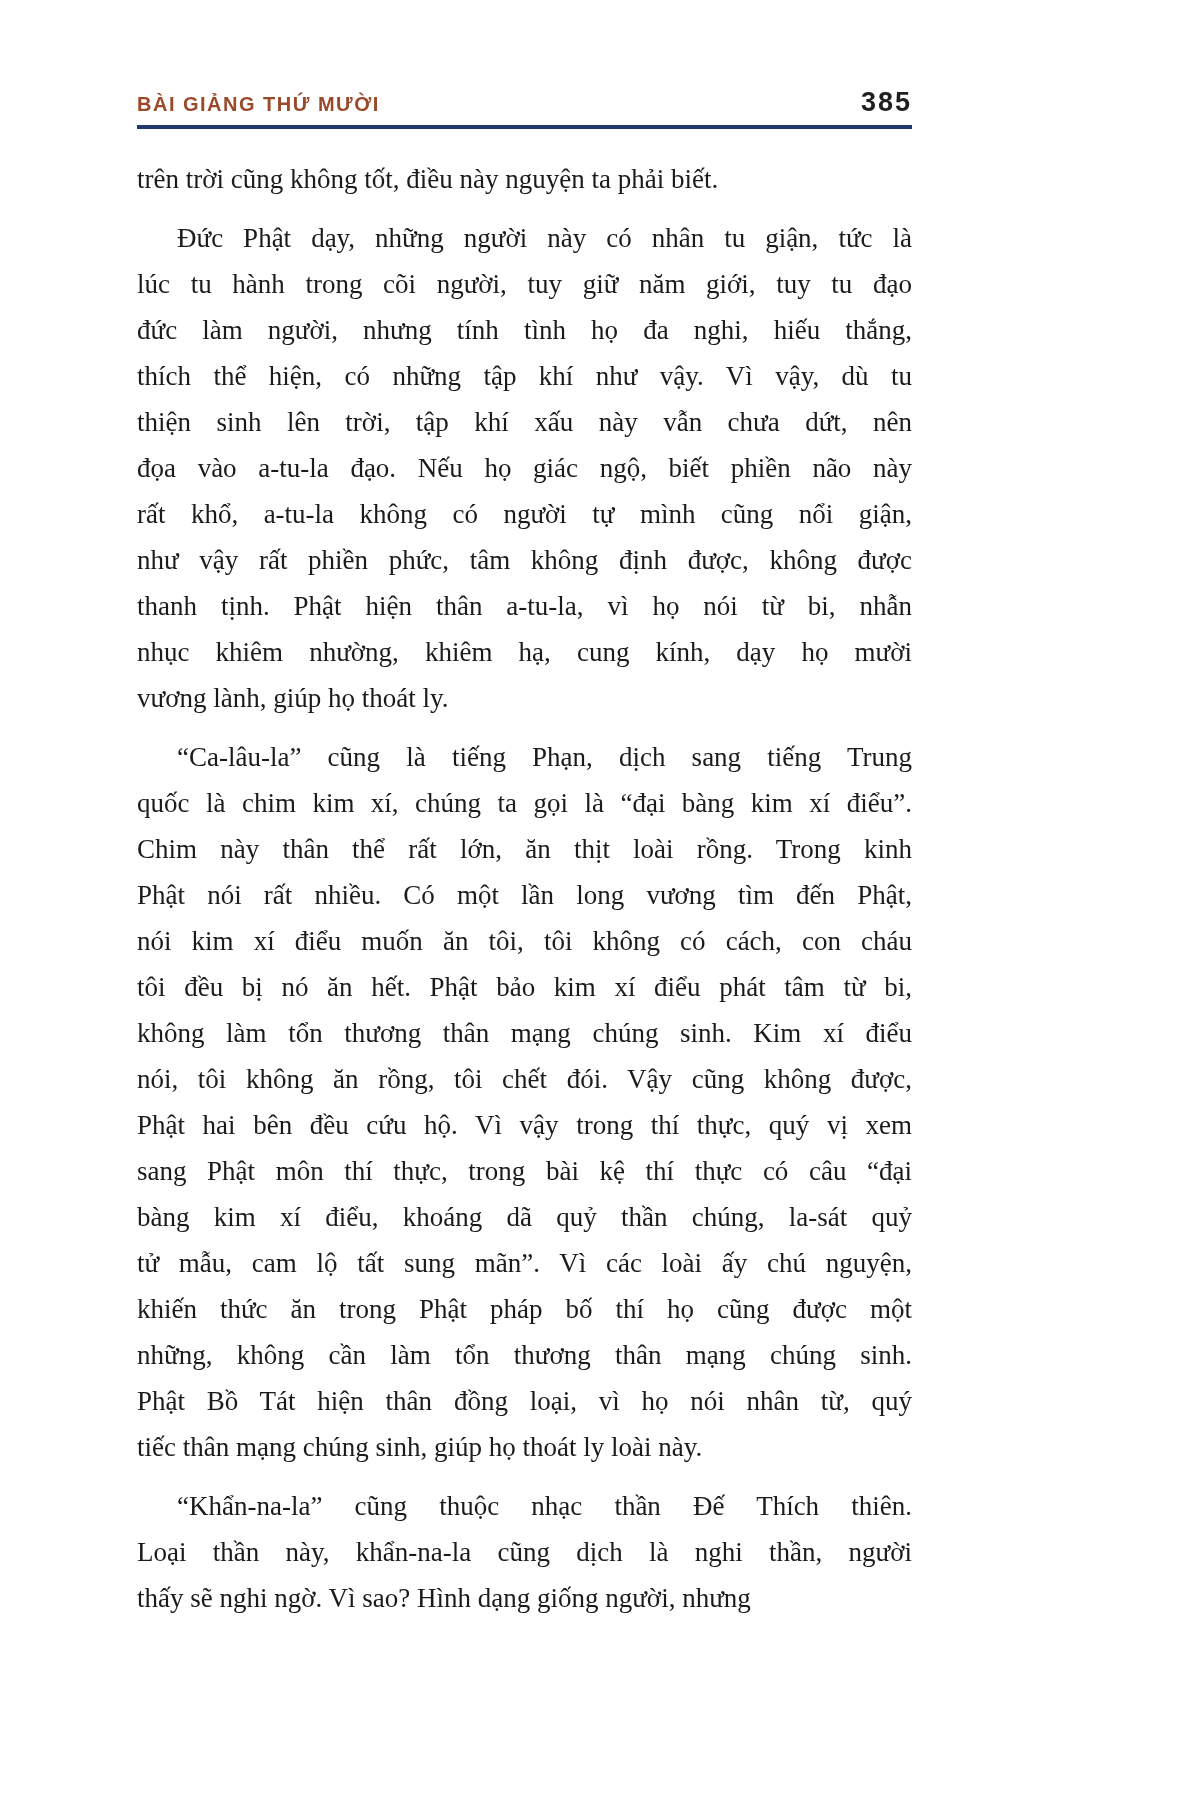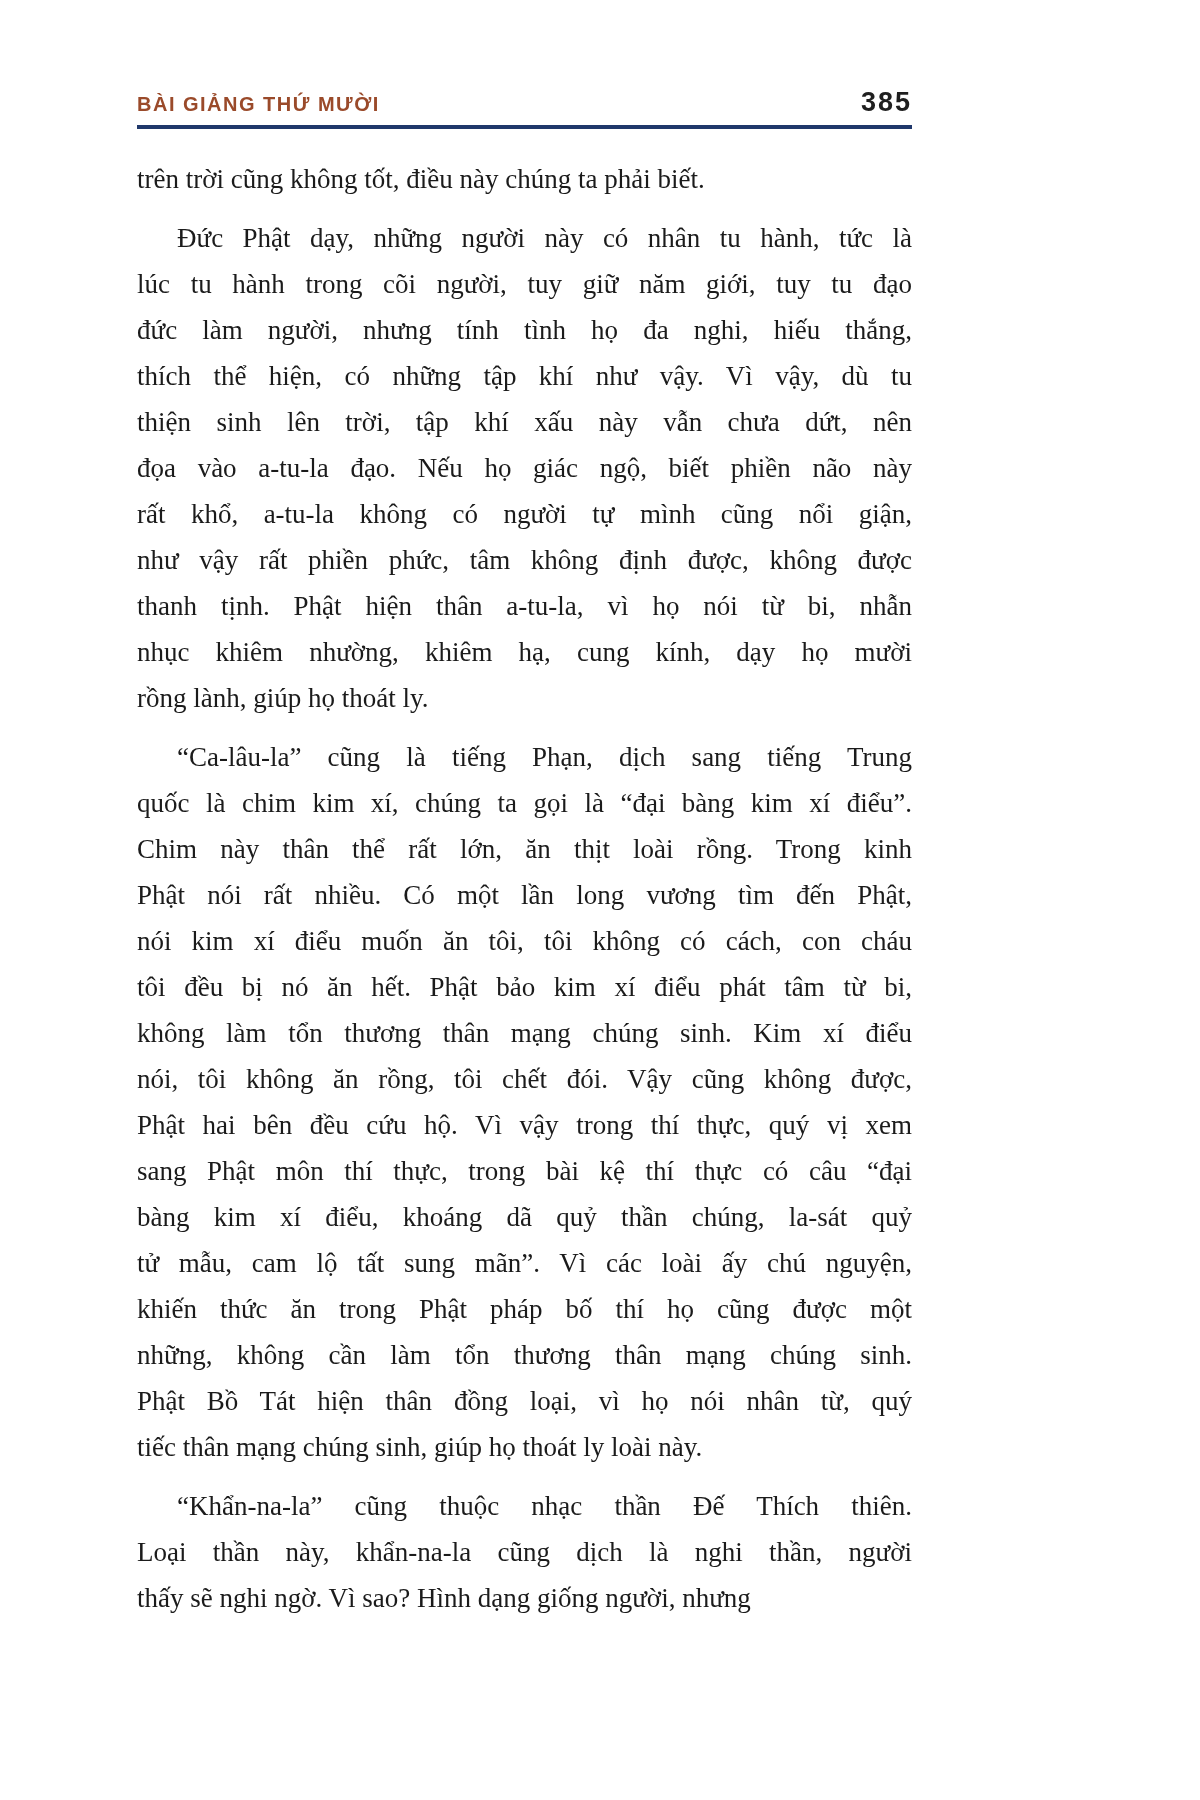--- a/index.html
+++ b/index.html
@@ -79,34 +79,34 @@
 
 <div class="page">
   <div class="content">
     <div class="page-header">
       <span class="running-head">BÀI GIẢNG THỨ MƯỜI</span>
       <span class="page-num">385</span>
     </div>
     <div class="rule"></div>
     <div class="body-text" id="body-text">
         <div class="para">
-          <div class="line last">trên trời cũng không tốt, điều này chúng ta phải biết.</div>
+          <div class="line last">trên trời cũng không tốt, điều này nguyện ta phải biết.</div>
         </div>
         <div class="para">
-          <div class="line first-indent">Đức Phật dạy, những người này có nhân tu hành, tức là</div>
+          <div class="line first-indent">Đức Phật dạy, những người này có nhân tu giận, tức là</div>
           <div class="line">lúc tu hành trong cõi người, tuy giữ năm giới, tuy tu đạo</div>
           <div class="line">đức làm người, nhưng tính tình họ đa nghi, hiếu thắng,</div>
           <div class="line">thích thể hiện, có những tập khí như vậy. Vì vậy, dù tu</div>
           <div class="line">thiện sinh lên trời, tập khí xấu này vẫn chưa dứt, nên</div>
           <div class="line">đọa vào a-tu-la đạo. Nếu họ giác ngộ, biết phiền não này</div>
           <div class="line">rất khổ, a-tu-la không có người tự mình cũng nổi giận,</div>
           <div class="line">như vậy rất phiền phức, tâm không định được, không được</div>
           <div class="line">thanh tịnh. Phật hiện thân a-tu-la, vì họ nói từ bi, nhẫn</div>
           <div class="line">nhục khiêm nhường, khiêm hạ, cung kính, dạy họ mười</div>
-          <div class="line last">rồng lành, giúp họ thoát ly.</div>
+          <div class="line last">vương lành, giúp họ thoát ly.</div>
         </div>
         <div class="para">
           <div class="line first-indent">“Ca-lâu-la” cũng là tiếng Phạn, dịch sang tiếng Trung</div>
           <div class="line">quốc là chim kim xí, chúng ta gọi là “đại bàng kim xí điểu”.</div>
           <div class="line">Chim này thân thể rất lớn, ăn thịt loài rồng. Trong kinh</div>
           <div class="line">Phật nói rất nhiều. Có một lần long vương tìm đến Phật,</div>
           <div class="line">nói kim xí điểu muốn ăn tôi, tôi không có cách, con cháu</div>
           <div class="line">tôi đều bị nó ăn hết. Phật bảo kim xí điểu phát tâm từ bi,</div>
           <div class="line">không làm tổn thương thân mạng chúng sinh. Kim xí điểu</div>
           <div class="line">nói, tôi không ăn rồng, tôi chết đói. Vậy cũng không được,</div>

